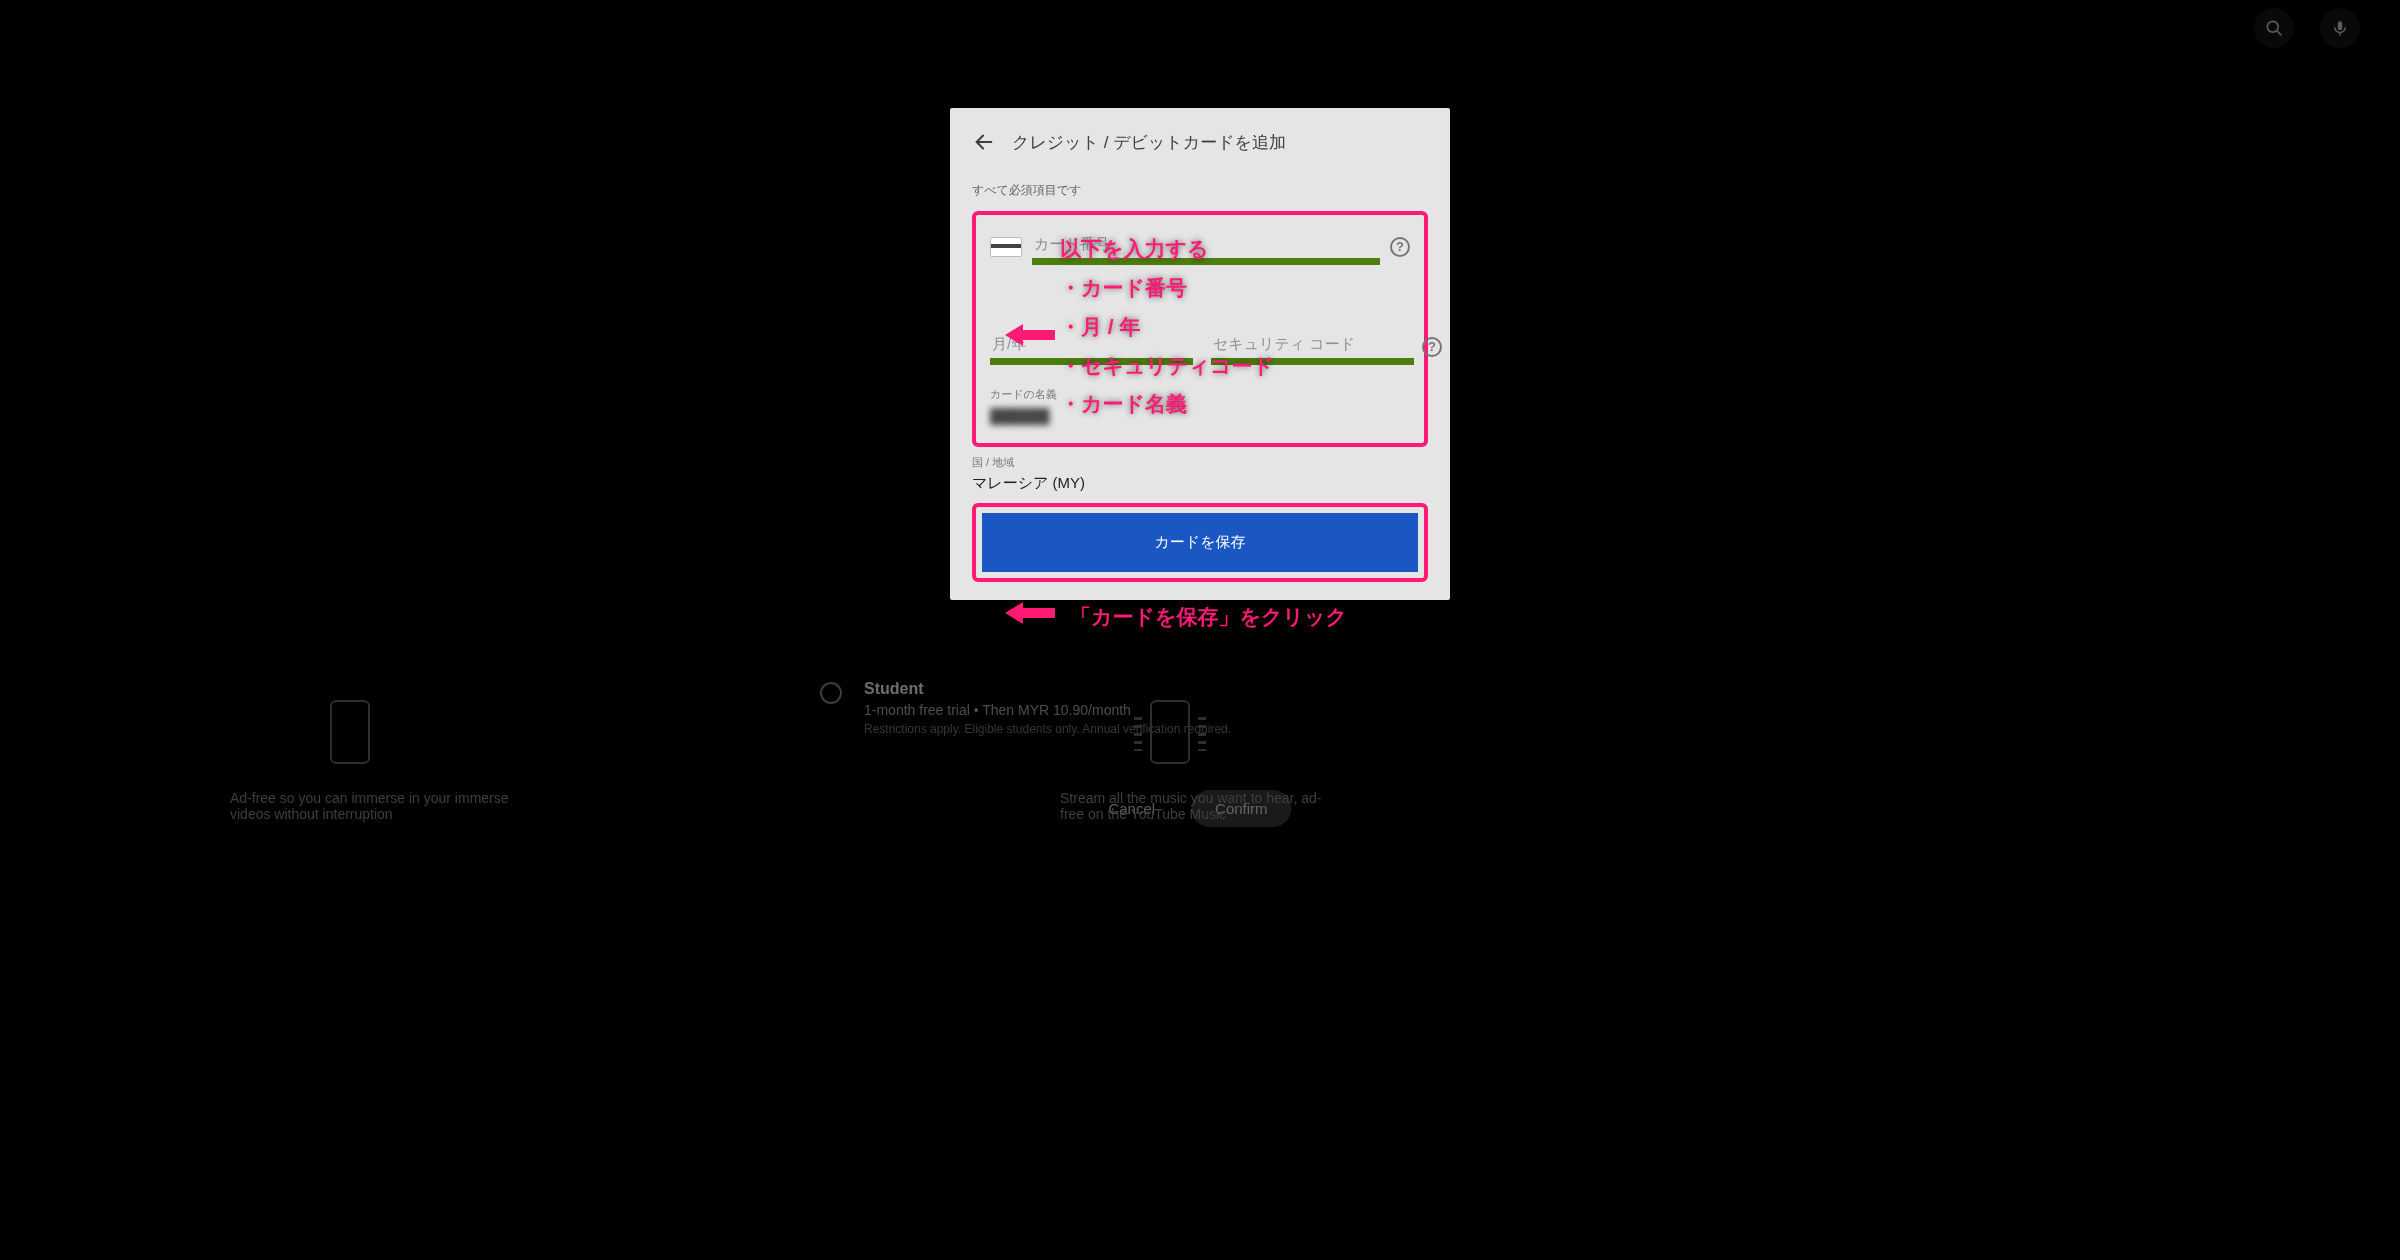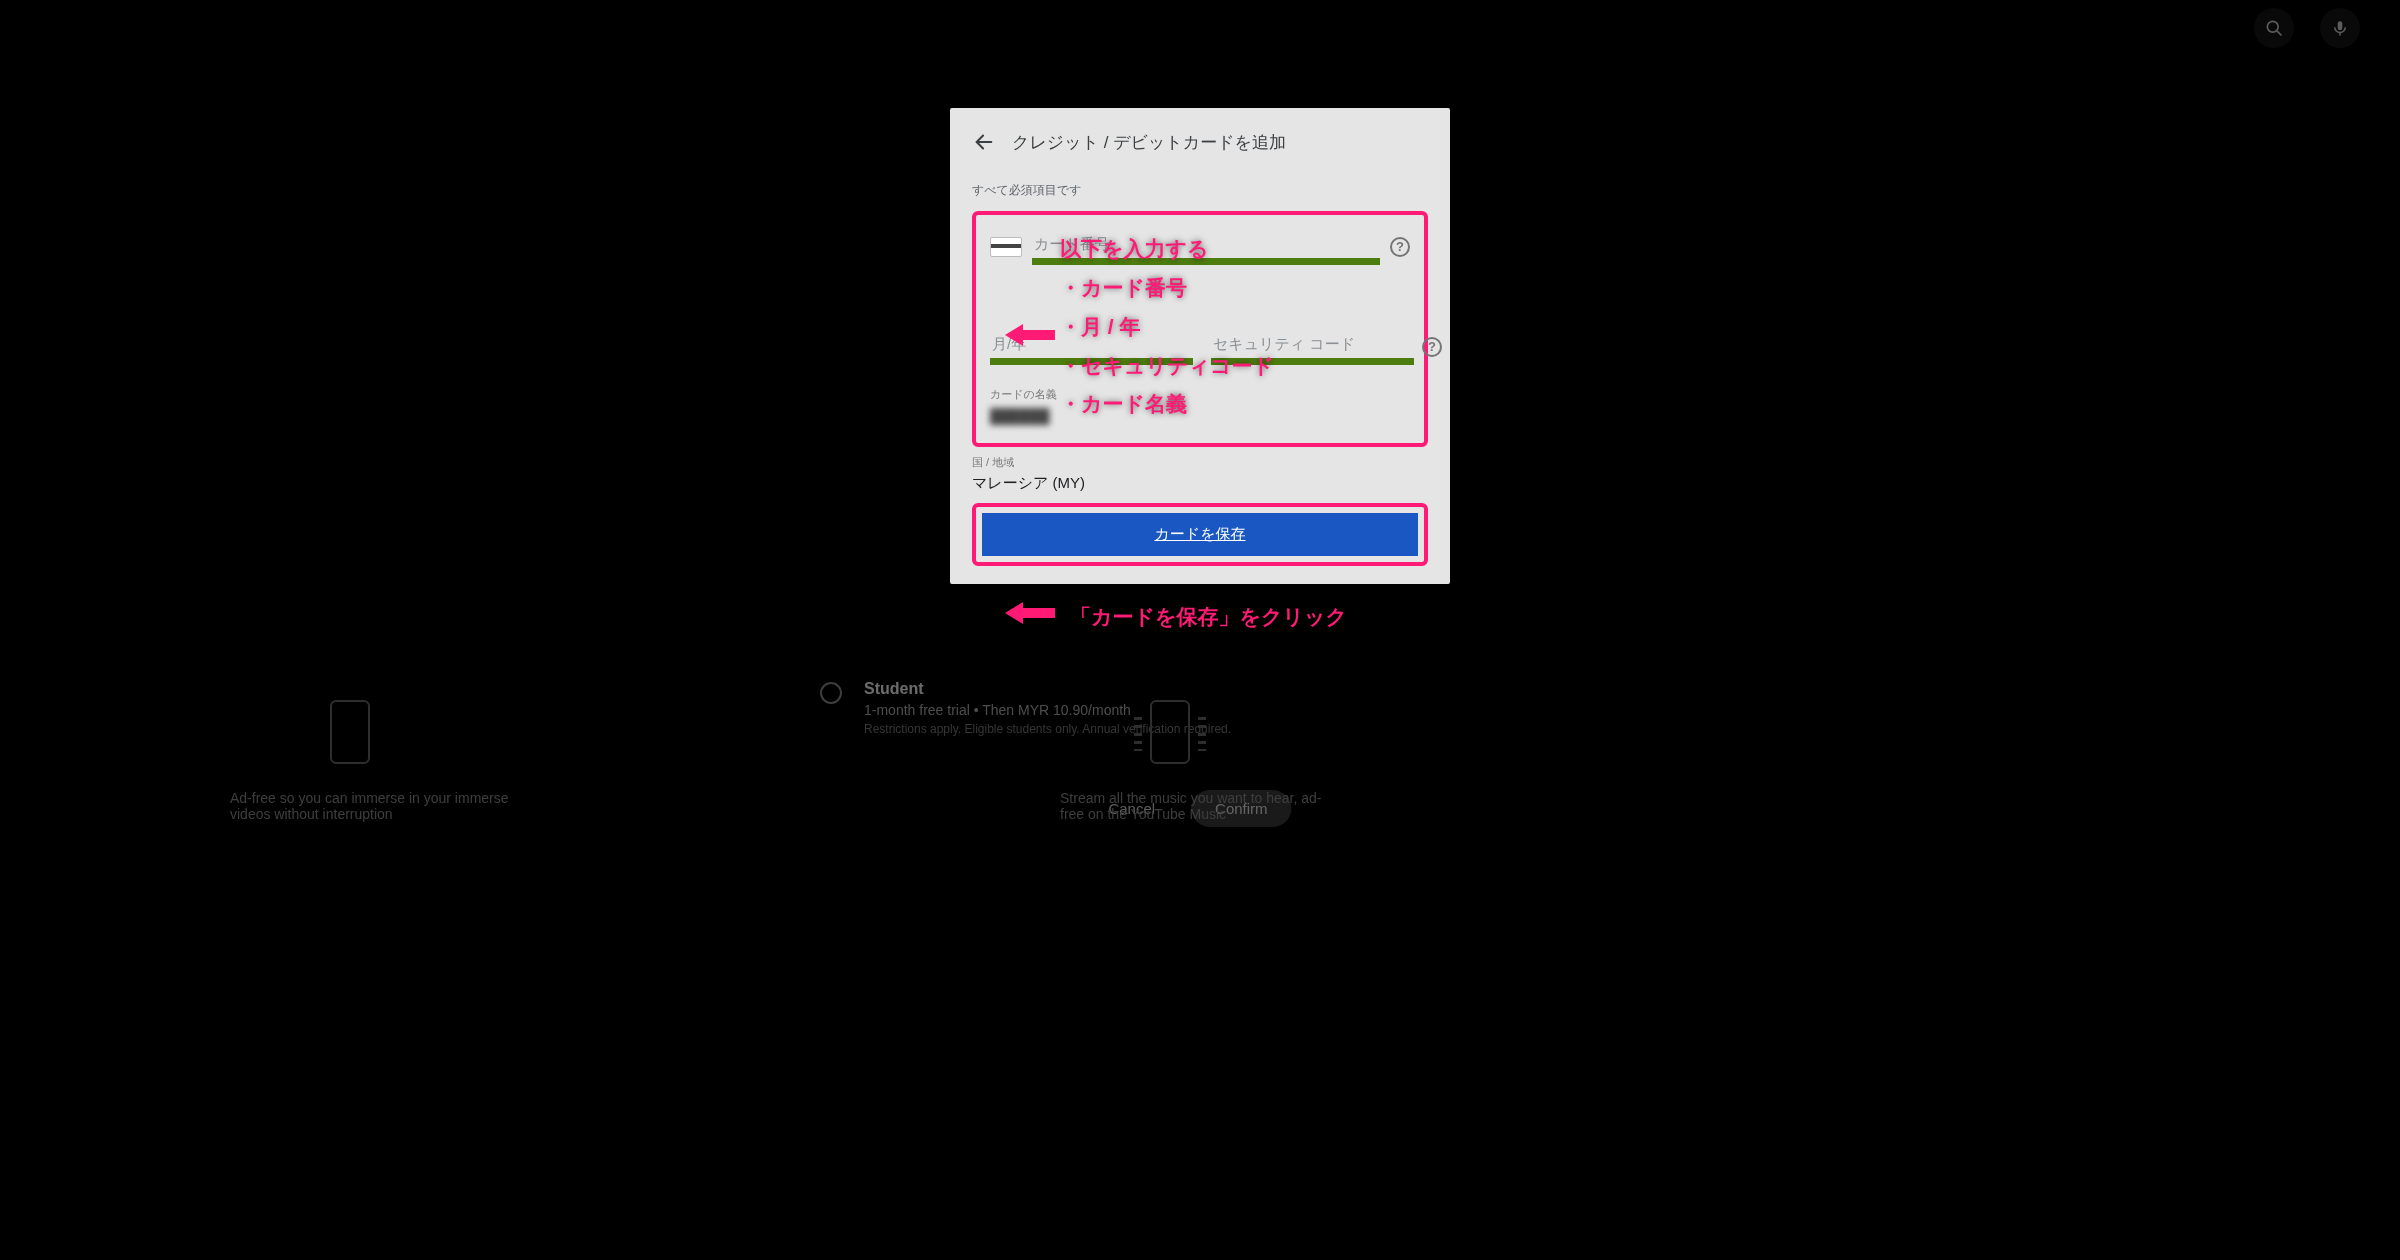--- a/index.html
+++ b/index.html
@@ -162,24 +162,23 @@
     font-size: 11px; color: #5f6368;
     margin-top: 18px; line-height: 1.6;
   }
   .legal a { color: #1a73e8; text-decoration: none; }
 
   .save-btn {
     width: 100%;
     background: #1a57c3;
     color: #fff;
     border: none;
-    padding: 12px 0;
+    padding: 20px 0;
     font-size: 15px;
     cursor: pointer;
-    text-decoration: underline;
   }
 
   
   .callout {
     position: absolute;
     color: #ff1a75;
     font-weight: 700;
     font-size: 21px;
     line-height: 1.85;
     text-shadow: 0 0 6px rgba(0,0,0,0.6);

